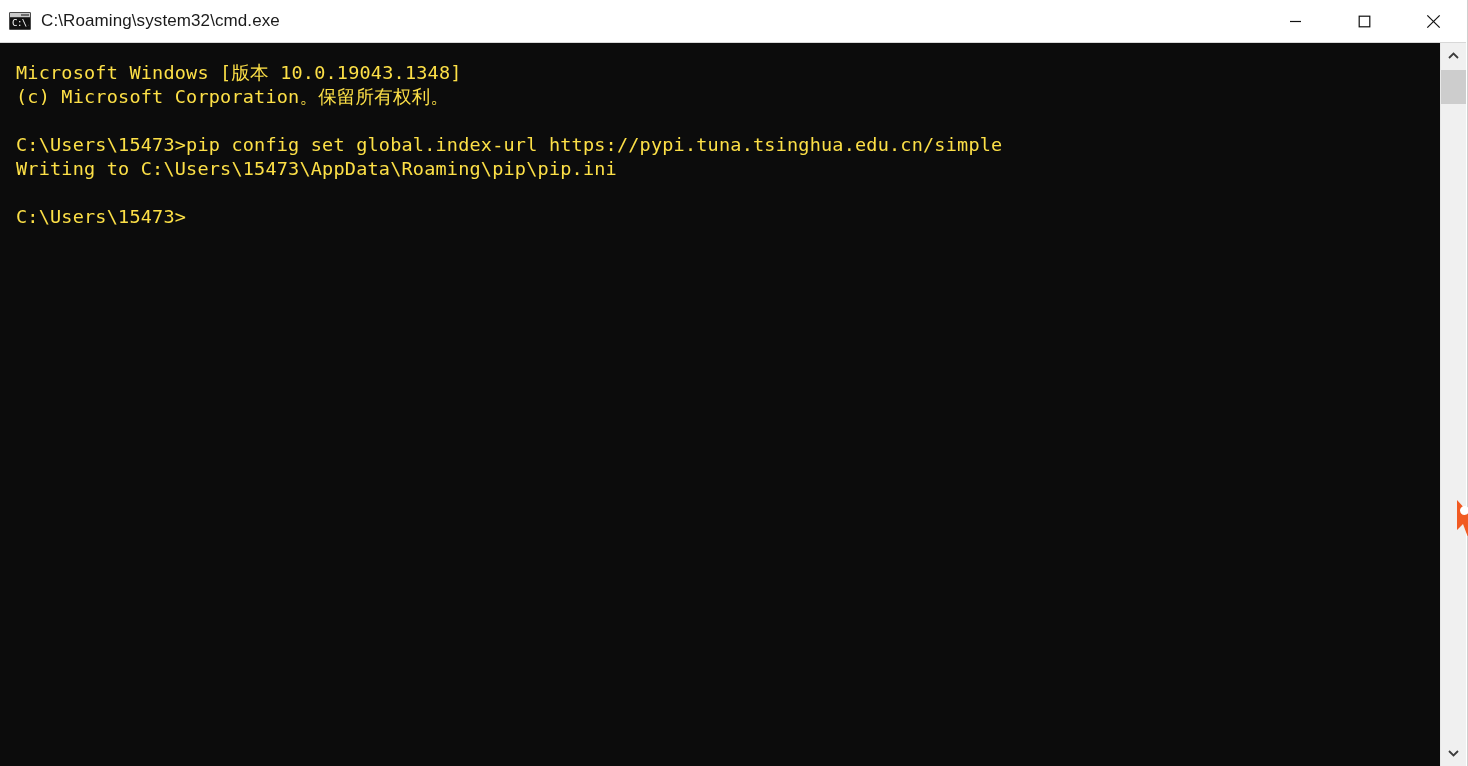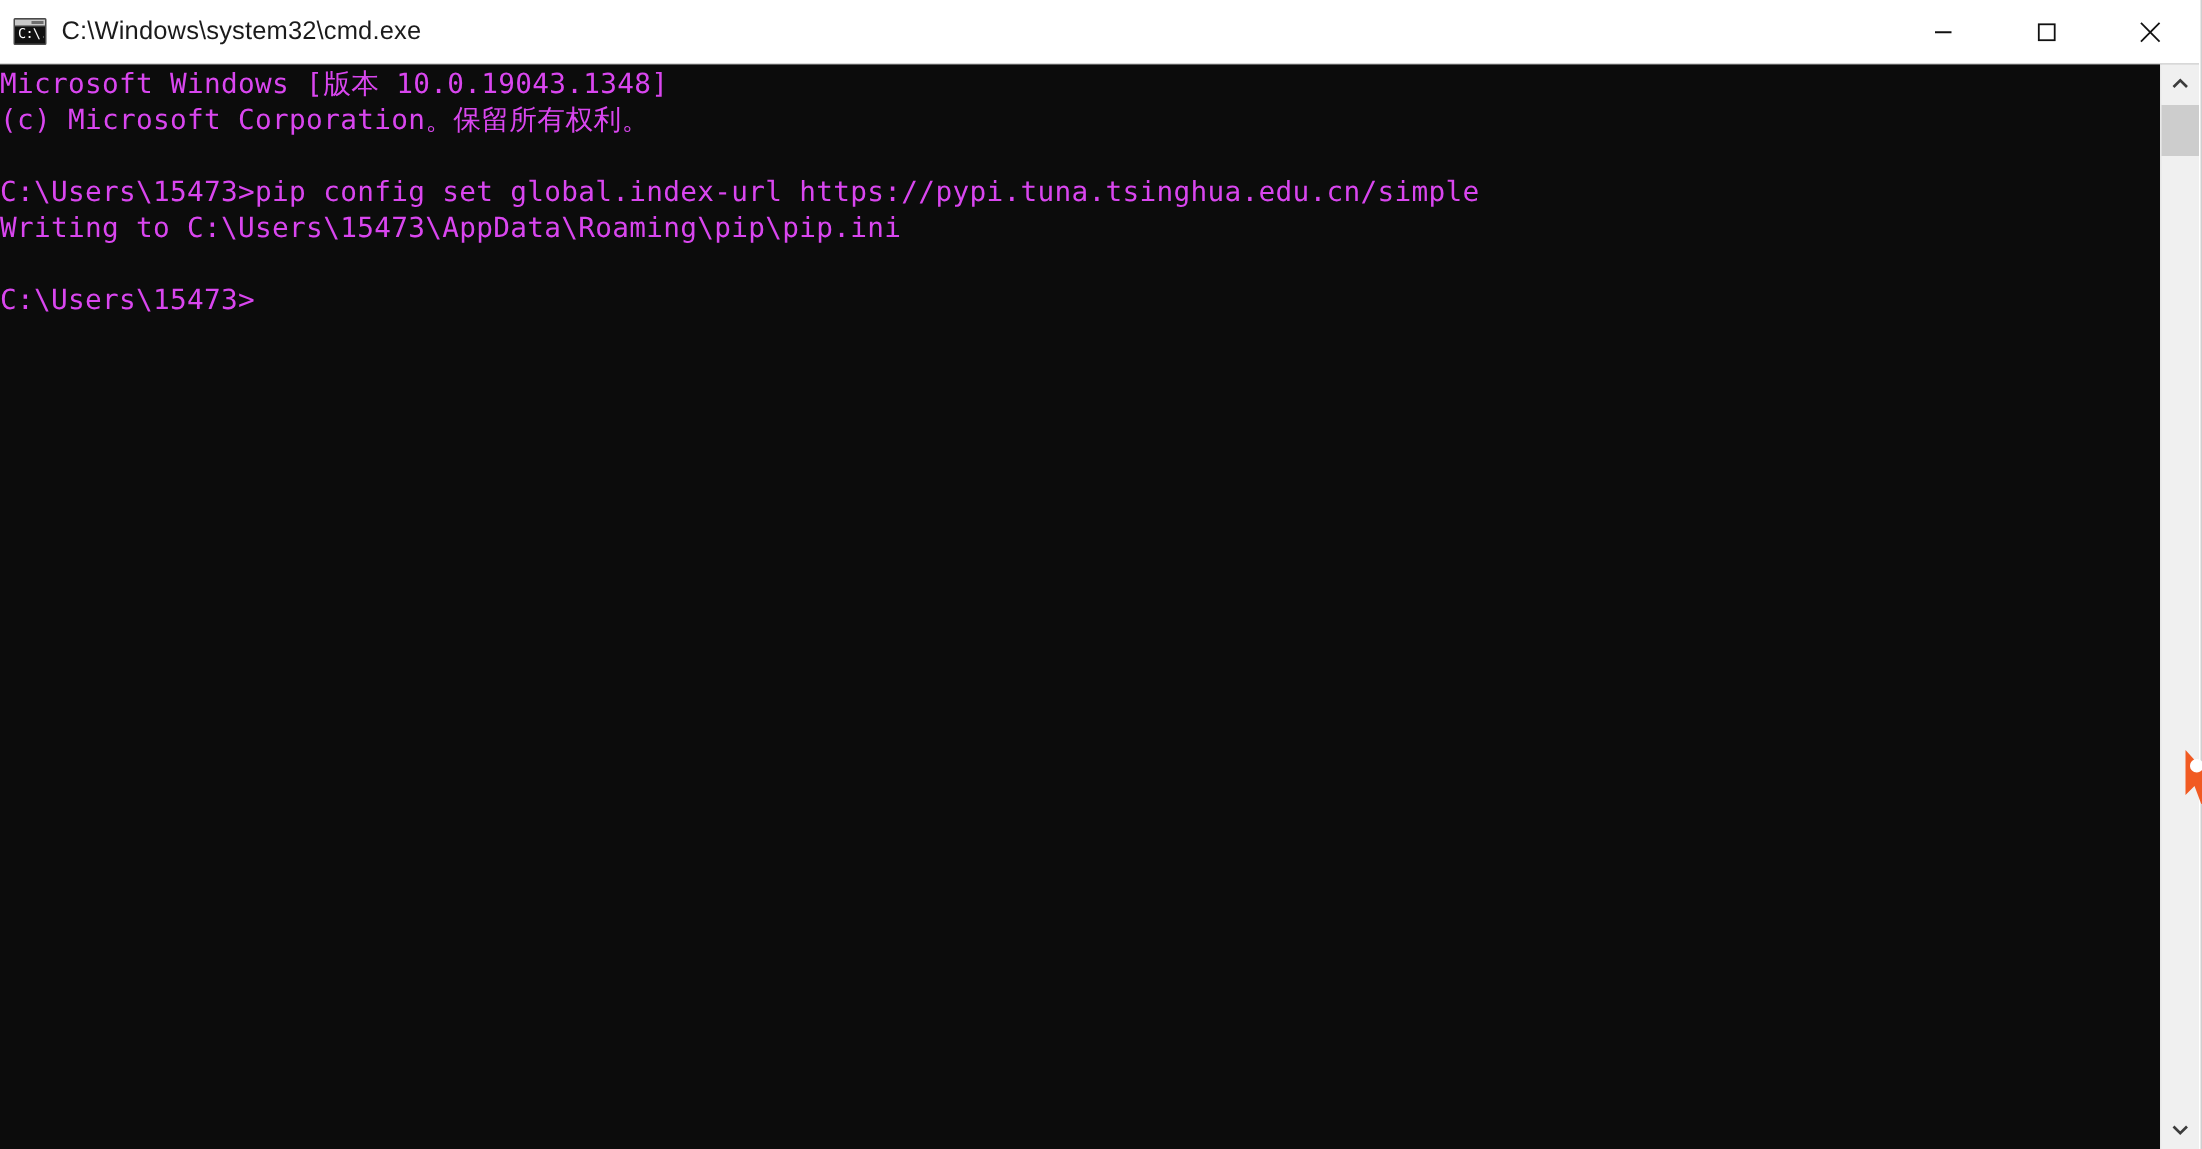--- a/index.html
+++ b/index.html
@@ -111,23 +111,23 @@
     position: absolute;
     left: 0;
     top: 43px;
     width: 1440px;
     height: 723px;
     background: #0c0c0c;
     overflow: hidden;
   }
 
   .console-text {
-    margin: 0;
+    margin: 16px;
     padding: 0;
-    color: #d946ef;
+    color: #fde047;
     font-family: "DejaVu Sans Mono", monospace;
     font-size: 18.5px;
     line-height: 24px;
     letter-spacing: 0.2px;
     white-space: pre;
     position: absolute;
     left: 0;
     top: 2px;
   }
 
@@ -190,21 +190,21 @@
 </head>
 <body>
 
 <div class="window">
 
   <div class="titlebar">
     <div class="app-icon">
       <div class="icon-strip"></div>
       <div class="icon-text">C:\.</div>
     </div>
-    <div class="title-text">C:\Windows\system32\cmd.exe</div>
+    <div class="title-text">C:\Roaming\system32\cmd.exe</div>
 
     <div class="caption-buttons">
       <button class="caption-btn" title="Minimize">
         <svg width="13" height="13" viewBox="0 0 13 13">
           <line x1="1" y1="6.5" x2="12" y2="6.5" stroke="#111" stroke-width="1.2"></line>
         </svg>
       </button>
       <button class="caption-btn" title="Maximize">
         <svg width="13" height="13" viewBox="0 0 13 13">
           <rect x="1.2" y="1.2" width="10.6" height="10.6" fill="none" stroke="#111" stroke-width="1.2"></rect>

